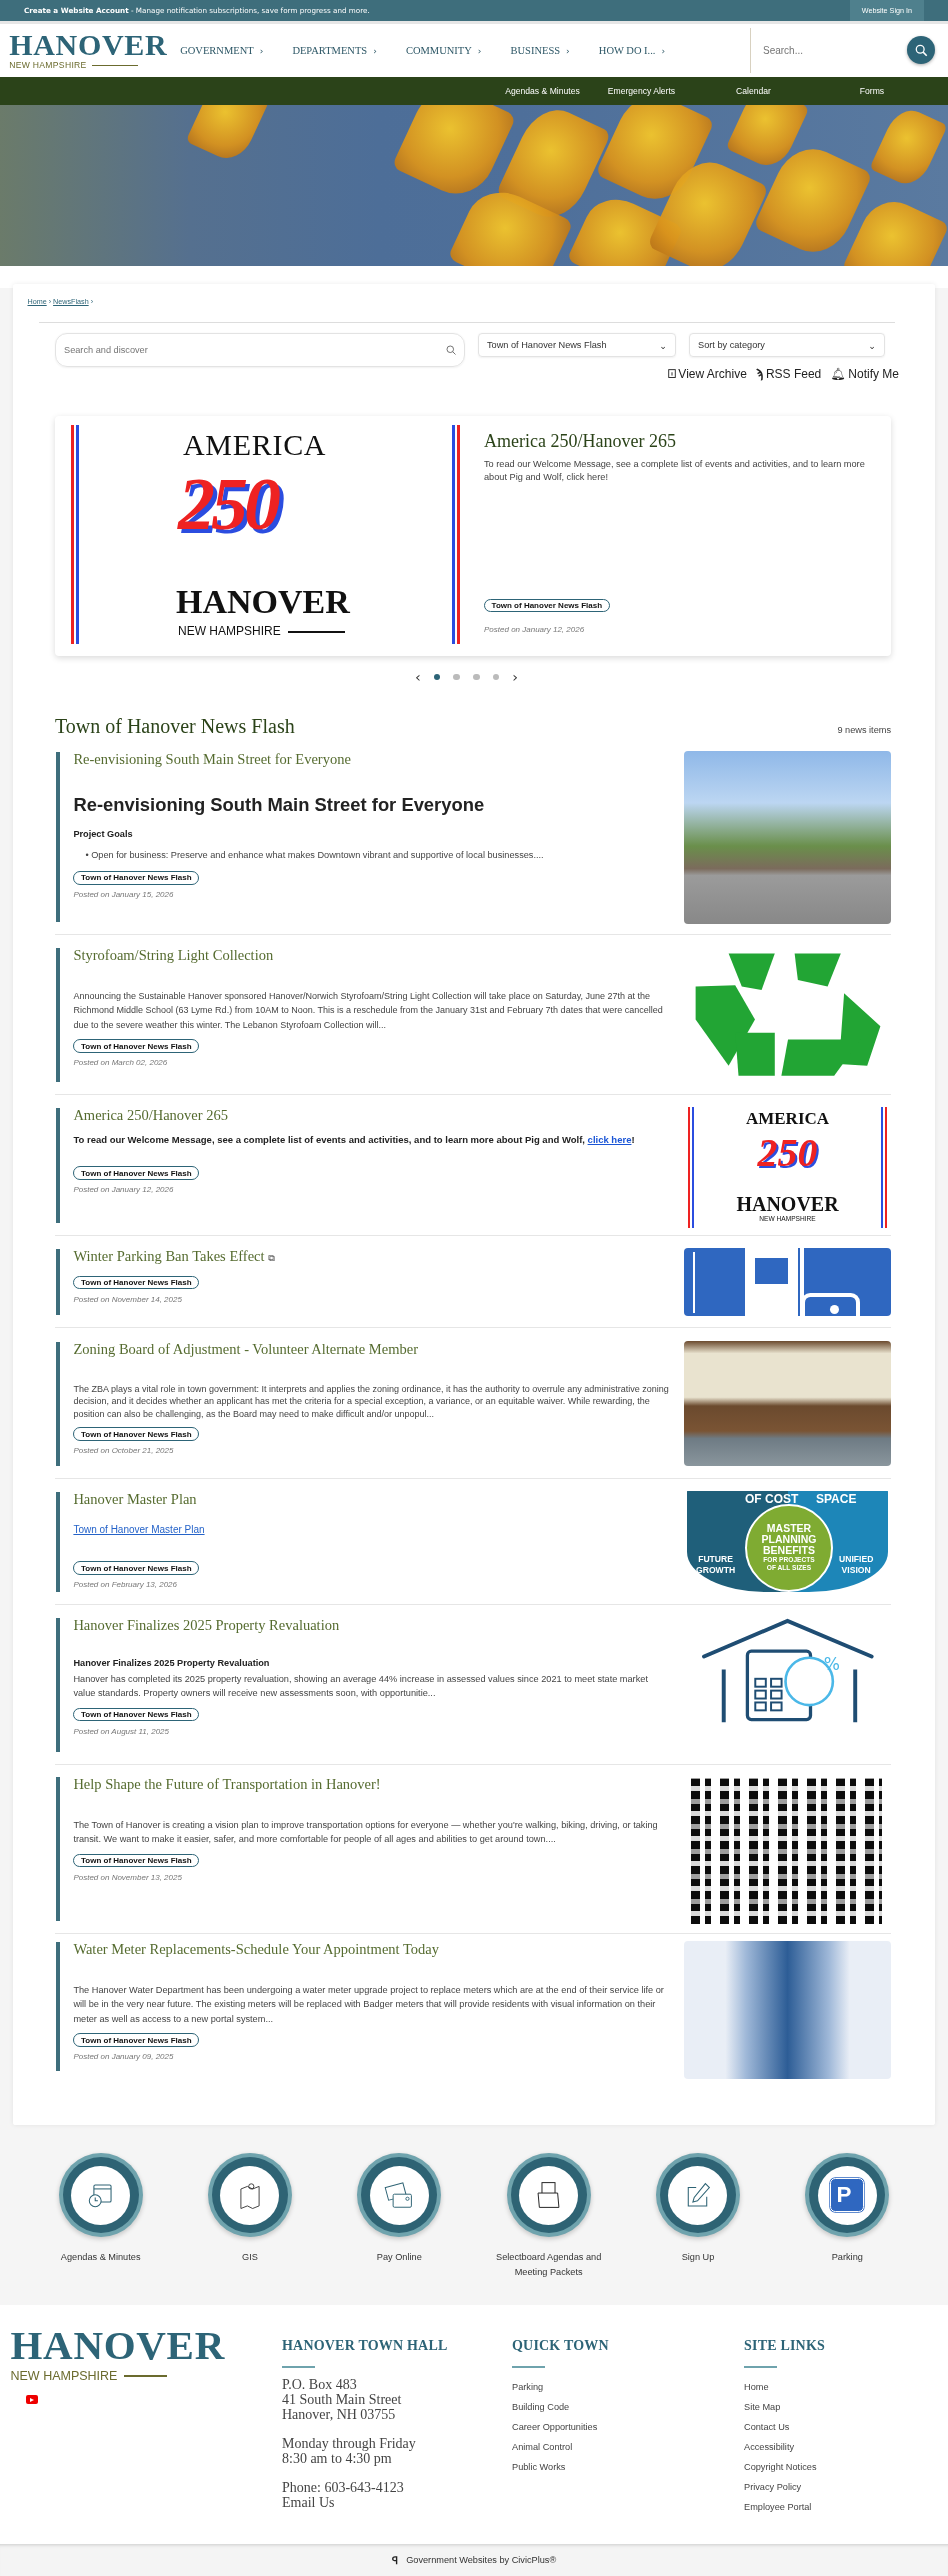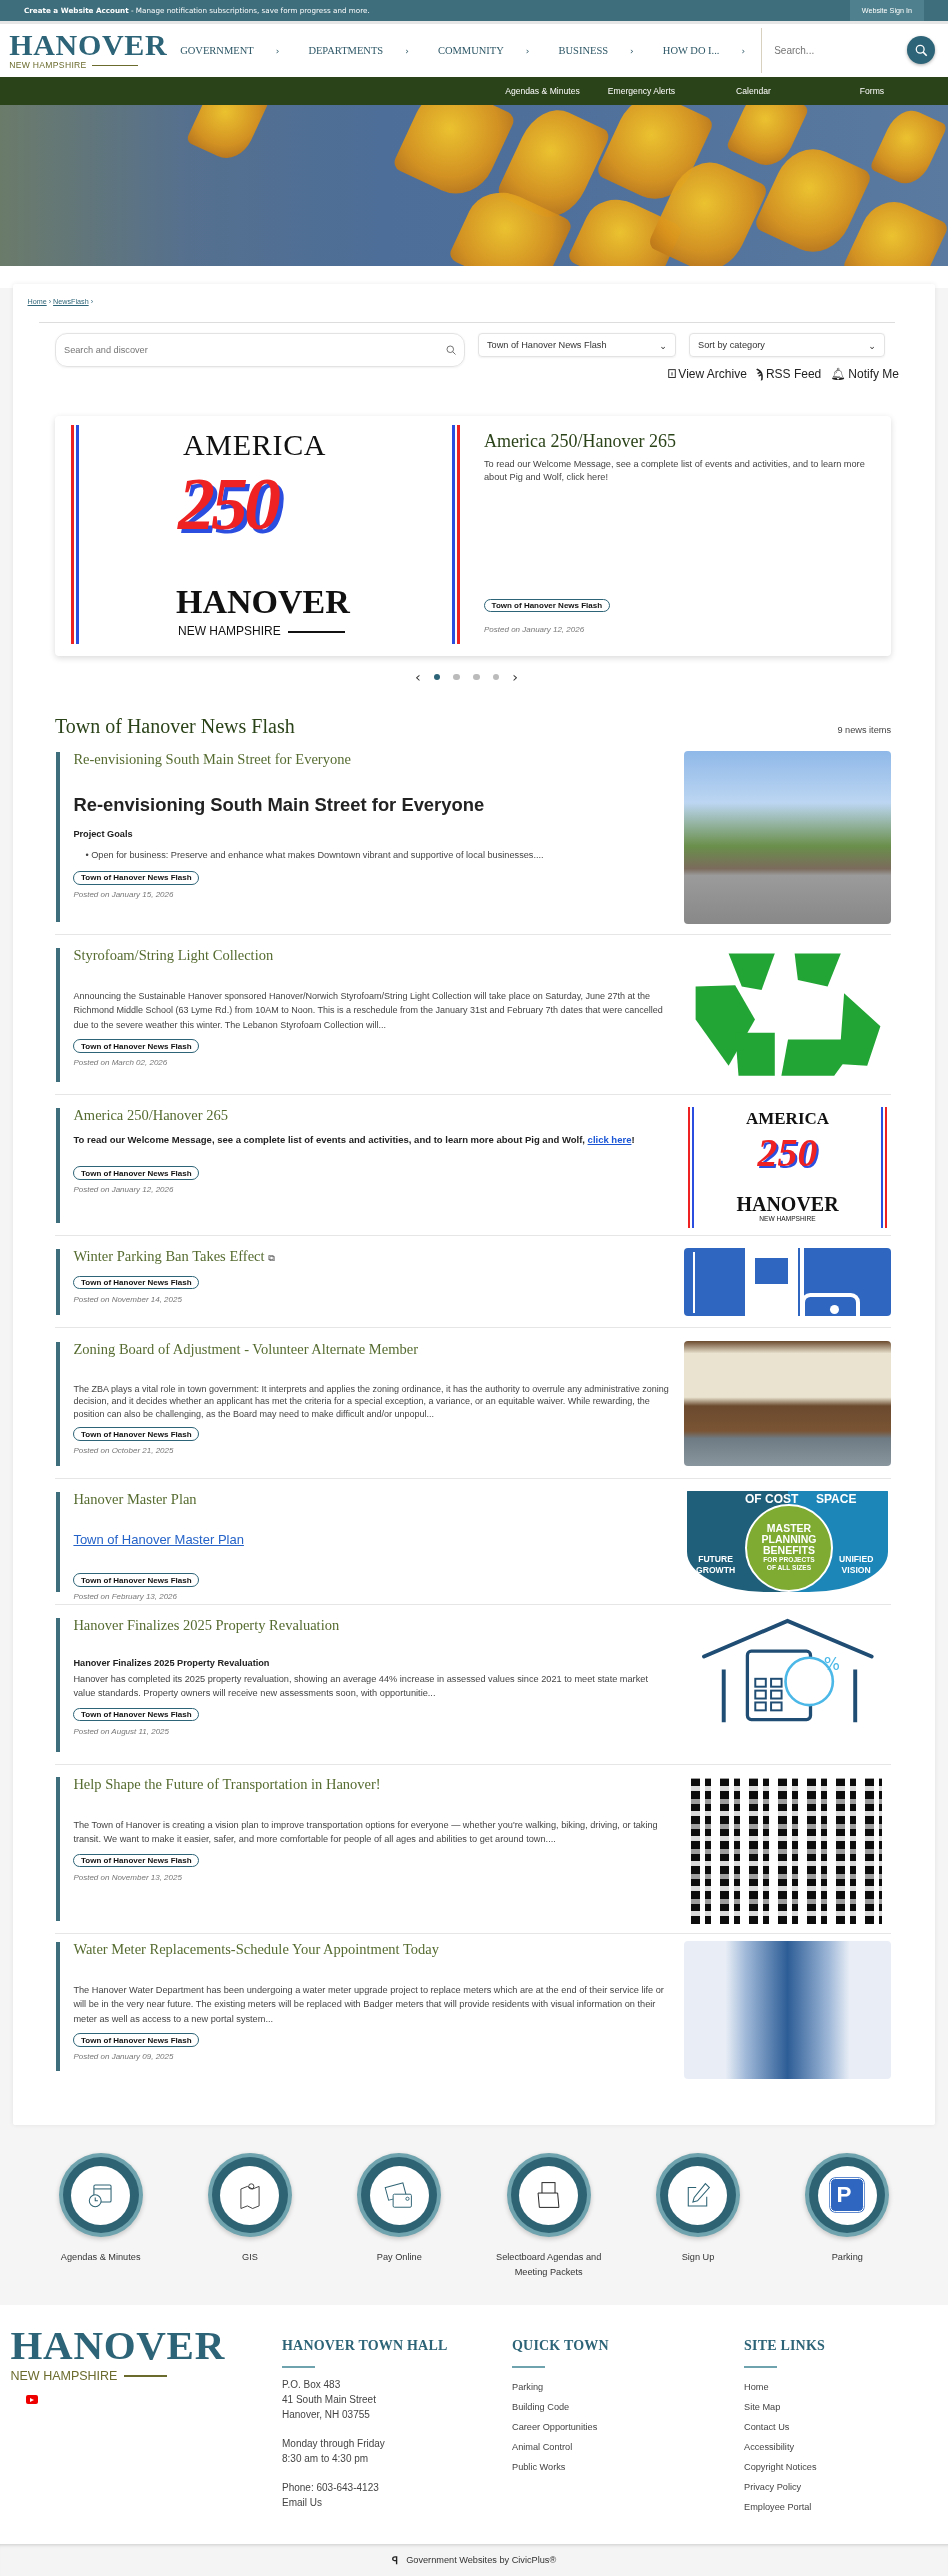--- a/index.html
+++ b/index.html
@@ -11,21 +11,21 @@
 .topbar b{font-weight:bold}
 .topbar .signin{background:#4f808d;height:21px;display:flex;align-items:center;padding:0 12px;margin-right:24px;font-size:7.2px;font-family:"Liberation Sans",sans-serif}
 .sep{height:2.6px;background:#e6e6e6}
 
 .header{height:53px;background:#fff;display:flex;align-items:center;padding:0 0 0 9.2px;position:relative}
 .logo{width:145px;margin-right:13px}
 .logo .big{font-family:"Liberation Serif",serif;font-weight:bold;font-size:30px;color:#2d6477;letter-spacing:0.7px;line-height:29px}
 .logo .sub{display:flex;align-items:center;font-family:"Liberation Sans",sans-serif;font-size:8.6px;color:#6b6b2e;letter-spacing:0.3px;margin-top:1.3px}
 .logo .sub span.line{flex:1;height:0.7px;background:#6b6b2e;margin-left:5.3px;max-width:46px}
 .mainnav{display:flex;gap:0;flex:1}
-.mainnav .item{font-family:"Liberation Serif",serif;font-size:10.5px;color:#2d5766;padding:0 16px 0 13px;display:flex;align-items:flex-start;gap:22px;white-space:nowrap}
+.mainnav .item{font-family:"Liberation Serif",serif;font-size:10.5px;color:#2d5766;padding:0 16px 0 13px;display:flex;align-items:flex-start;gap:6px;white-space:nowrap}
 .mainnav .item .chev{font-family:"DejaVu Sans",sans-serif;font-size:9.2px}
 .hsearch{width:198px;height:45px;border-left:0.7px solid #d8d1c0;display:flex;align-items:center;justify-content:space-between;padding:0 13px 0 12px;margin-right:0}
 .hsearch input{border:none;outline:none;font-size:10px;color:#777;width:119px;font-family:"Liberation Sans",sans-serif}
 .hsearch .btn{width:28px;height:28px;border-radius:50%;background:#2d6477;display:flex;align-items:center;justify-content:center;box-shadow:0 1.3px 3.3px rgba(0,0,0,.3)}
 
 .greennav{height:28px;background:#2b4319;display:flex;align-items:center;justify-content:flex-end;padding-right:40px;color:#fff;font-family:"Liberation Sans",sans-serif;font-size:8.6px}
 .greennav a{padding:0 0;text-align:center}
 
 .hero{height:161px;position:relative;overflow:hidden;background:linear-gradient(90deg,#6b7b6a 0%,#55708f 20%,#4d6e98 40%,#4e6f9a 55%,#5a7aa0 100%)}
 .hero .leaf{position:absolute;border-radius:40% 10% 40% 10%;background:radial-gradient(circle at 40% 40%,#f3c62a,#d9931c 60%,#a86418);transform:rotate(25deg);opacity:.95}
@@ -75,21 +75,21 @@
 
 .footer{position:absolute;top:2305px;left:0;width:948px;height:240px;background:#fff}
 .flogo{position:absolute;left:10.5px;top:20px;width:198px}
 .flogo .big{font-family:"Liberation Serif",serif;font-weight:bold;font-size:41px;color:#2d6477;letter-spacing:0.7px;line-height:40px}
 .flogo .sub{display:flex;align-items:center;font-size:12.5px;color:#6b6b2e;font-family:"Liberation Sans",sans-serif;margin-top:4px}
 .flogo .sub .line{width:43px;height:1.3px;background:#6b6b2e;margin-left:6.6px}
 .yt{position:absolute;left:26px;top:90px;width:12px;height:9.2px;background:#e00;border-radius:2px;display:flex;align-items:center;justify-content:center}
 .fcol{position:absolute;top:33px}
 .fcol h3{font-family:"Liberation Serif",serif;font-weight:bold;font-size:14px;color:#2d6477;letter-spacing:0.2px}
 .fcol .rule{width:33px;height:2px;background:#6fa3ad;margin:12px 0 9.2px}
-.fcol .row{font-size:10px;color:#444;line-height:15px;font-family:Liberation Sans, sans-serif}
+.fcol .row{font-size:14px;color:#444;line-height:15px;font-family:Liberation Serif, serif}
 .fcol .link{font-size:9.2px;color:#444;line-height:20px;font-family:"Liberation Sans",sans-serif}
 .civic{position:absolute;top:2544px;left:0;width:948px;height:32px;background:#f4f4f4;display:flex;align-items:center;justify-content:center;gap:8px;font-size:9.2px;color:#333;font-family:"Liberation Sans",sans-serif;box-shadow:inset 0 4px 4px -4px rgba(0,0,0,.25)}
 </style>
 </head>
 <body>
 
 <div class="topbar">
   <div><b>Create a Website Account</b><span> - Manage notification subscriptions, save form progress and more.</span></div>
   <a class="signin">Website Sign In</a>
 </div>
@@ -310,21 +310,21 @@
       <div style="margin-top:6.6px"><span class="tag">Town of Hanover News Flash</span></div>
       <div class="date" style="margin-top:5.3px">Posted on October 21, 2025</div>
     </div>
     <div class="thumb" style="height:125px;background:linear-gradient(180deg,#6b4a2e 0%,#e9e3cf 10%,#e9e3cf 45%,#6b4a2e 52%,#7a5434 72%,#6e7b84 78%,#8a969d 100%)"></div>
   </div>
 
   <div class="news" style="top:1204px;height:117px">
     <div class="bar"></div>
     <div class="txt">
       <a class="ntitle" style="display:block">Hanover Master Plan</a>
-      <a style="display:block;margin-top:24px;font-size:13px;color:#2563c9;text-decoration:underline;font-family:'Liberation Sans',sans-serif">Town of Hanover Master Plan</a>
+      <a style="display:block;margin-top:16px;font-size:10px;color:#2563c9;text-decoration:underline;font-family:'Liberation Sans',sans-serif">Town of Hanover Master Plan</a>
       <div style="margin-top:26px"><span class="tag">Town of Hanover News Flash</span></div>
       <div class="date" style="margin-top:5.3px">Posted on February 13, 2026</div>
     </div>
     <div class="thumb" style="height:104px;background:#fff">
       <div style="position:absolute;left:2.6px;top:0;width:201px;height:101px;border-radius:0 0 79px 79px / 0 0 40px 40px;background:linear-gradient(90deg,#1f5f7a 0%,#1f5f7a 50%,#1d86b8 50%,#1d86b8 100%)"></div>
       <div style="position:absolute;left:61px;top:1.3px;font-size:12px;color:#fff;font-weight:bold;font-family:'Liberation Sans',sans-serif">OF COST</div>
       <div style="position:absolute;left:132px;top:1.3px;font-size:12px;color:#fff;font-weight:bold;font-family:'Liberation Sans',sans-serif">SPACE</div>
       <div style="position:absolute;left:61px;top:13px;width:88px;height:88px;border-radius:50%;background:#7fab32;border:2px solid #fff;display:flex;flex-direction:column;align-items:center;justify-content:center;color:#fff;font-weight:bold;font-family:'Liberation Sans',sans-serif;font-size:10.5px;line-height:11.2px">
         <span>MASTER</span>
           <span>PLANNING</span>

